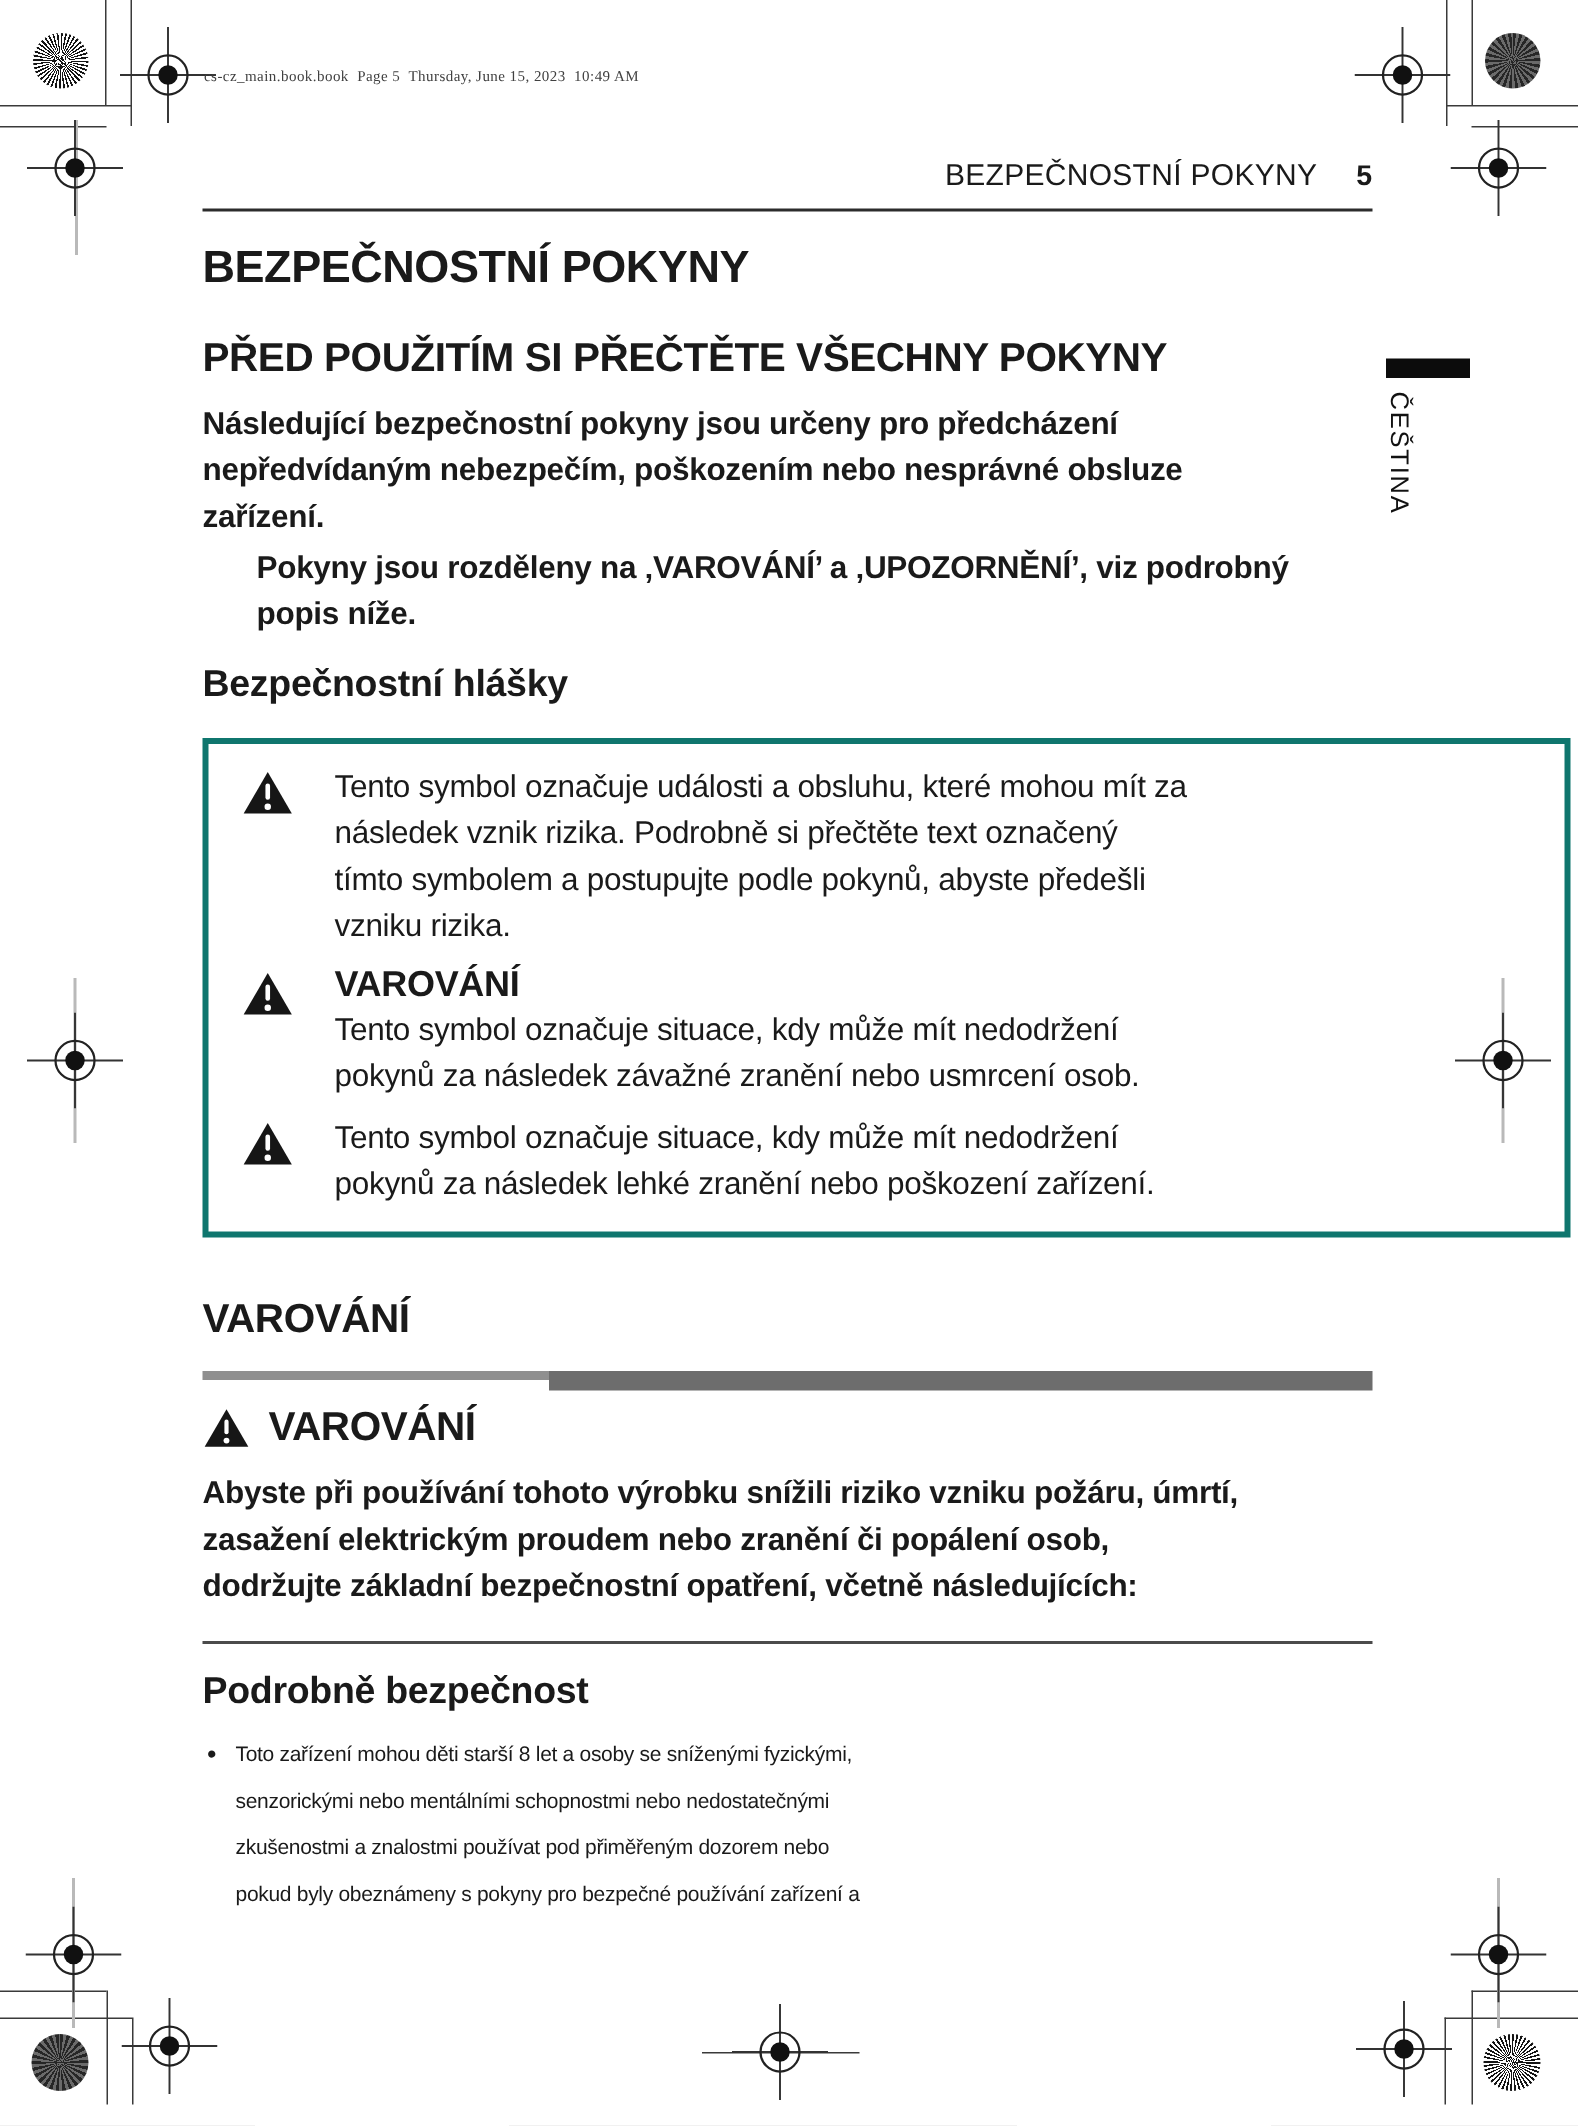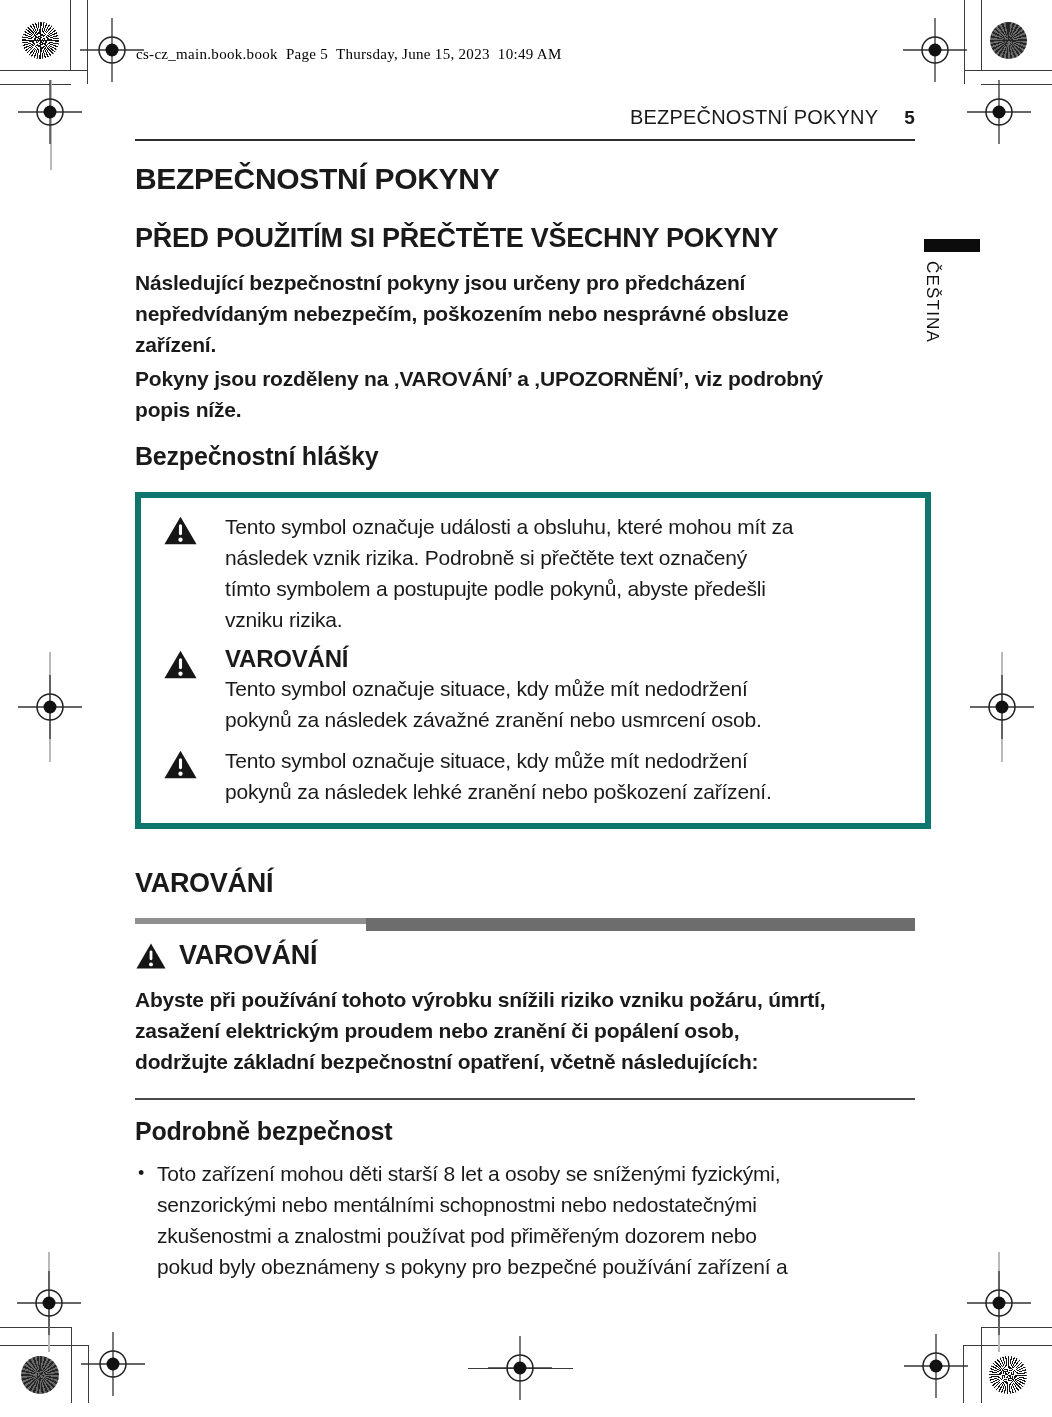--- a/index.html
+++ b/index.html
@@ -16,60 +16,60 @@
     position:absolute;border-radius:50%;
     background:repeating-conic-gradient(#141414 0deg 4deg,#fdfdfd 4deg 9deg);
   }
   .darkdisc{
     position:absolute;border-radius:50%;
     background:repeating-conic-gradient(#262626 0deg 7deg,#6a6a6a 7deg 14deg);
   }
   
   .print-header{
     position:absolute;left:136px;top:46px;
-    font-family:"Liberation Serif",serif;font-size:15px;color:#000000;
+    font-family:"Liberation Serif",serif;font-size:10px;color:#404040;
     white-space:pre;letter-spacing:.3px;
   }
   .content{position:absolute;left:135px;top:0;width:780px;}
   .running-header{
     margin-top:106px;display:flex;justify-content:flex-end;align-items:baseline;
     font-size:20px;letter-spacing:.2px;
   }
   .running-header .pageno{font-weight:bold;margin-left:26px;font-size:19px;}
   .header-rule{margin-top:10px;border-bottom:2px solid #2c2c2c;}
   
   h1.doc-title{margin:21px 0 0 0;font-size:30px;letter-spacing:-.3px;}
   h2.doc-subtitle{margin:27px 0 0 0;font-size:27px;letter-spacing:-.3px;}
   p.body{margin:13px 0 0 0;font-size:21px;line-height:31px;white-space:pre-line;letter-spacing:-.2px;font-weight:bold;}
-  p.body.tight{margin-top:3px;}
+  p.body.tight{margin-top:3px;margin-left:36px;}
   h3.sub{margin:17px 0 0 0;font-size:25px;letter-spacing:-.2px;}
   
   .alert-box{
-    margin-top:21px;border:6px solid #0f766e;padding:13px 12px 16px 22px;
-    box-sizing:border-box;width:796px;
+    margin-top:21px;border:4px solid #0f766e;padding:13px 12px 16px 22px;
+    box-sizing:border-box;width:912px;
   }
   .alert-item{display:flex;margin-top:10px;}
   .alert-item:first-child{margin-top:0;}
   .alert-item .icon-col{width:62px;flex:none;padding-top:4px;}
   .alert-item .txt-col{flex:1;}
   .alert-title{font-size:24px;font-weight:bold;letter-spacing:-.2px;}
   .alert-text{font-size:21px;line-height:31px;white-space:pre-line;letter-spacing:-.2px;}
   
   h2.section{margin:39px 0 0 0;font-size:27px;letter-spacing:-.3px;}
   .step-bar{position:relative;margin-top:19px;height:13px;}
   .step-bar .seg-left{position:absolute;left:0;top:0;width:231px;height:6px;background:#8f8f8f;}
   .step-bar .seg-right{position:absolute;left:231px;right:0;top:0;height:13px;background:#6d6d6d;}
   .warn-banner{display:flex;align-items:center;margin-top:9px;}
   .warn-banner .w-icon{flex:none;margin-right:12px;display:flex;}
   .warn-banner .w-label{font-size:27px;font-weight:bold;letter-spacing:-.3px;}
   .divider{margin-top:21px;border-top:2px solid #4b4b4b;}
   .bullets{margin:12px 0 0 0;padding:0;list-style:none;}
   .bullets li{
     position:relative;padding-left:22px;
-    font-size:21px;line-height:31px;white-space:pre-line;letter-spacing:-.2px;
+    font-size:14px;line-height:31px;white-space:pre-line;letter-spacing:-.2px;
   }
   .bullets li::before{
     content:"•";position:absolute;left:3px;top:0;font-size:18px;
   }
   
   .side-tab-rect{position:absolute;left:924px;top:239px;width:56px;height:13px;background:#0c0c0c;}
   .side-tab-label{
     position:absolute;left:922px;top:261px;
     writing-mode:vertical-rl;font-size:17px;font-weight:500;letter-spacing:1.2px;color:#111;
   }

